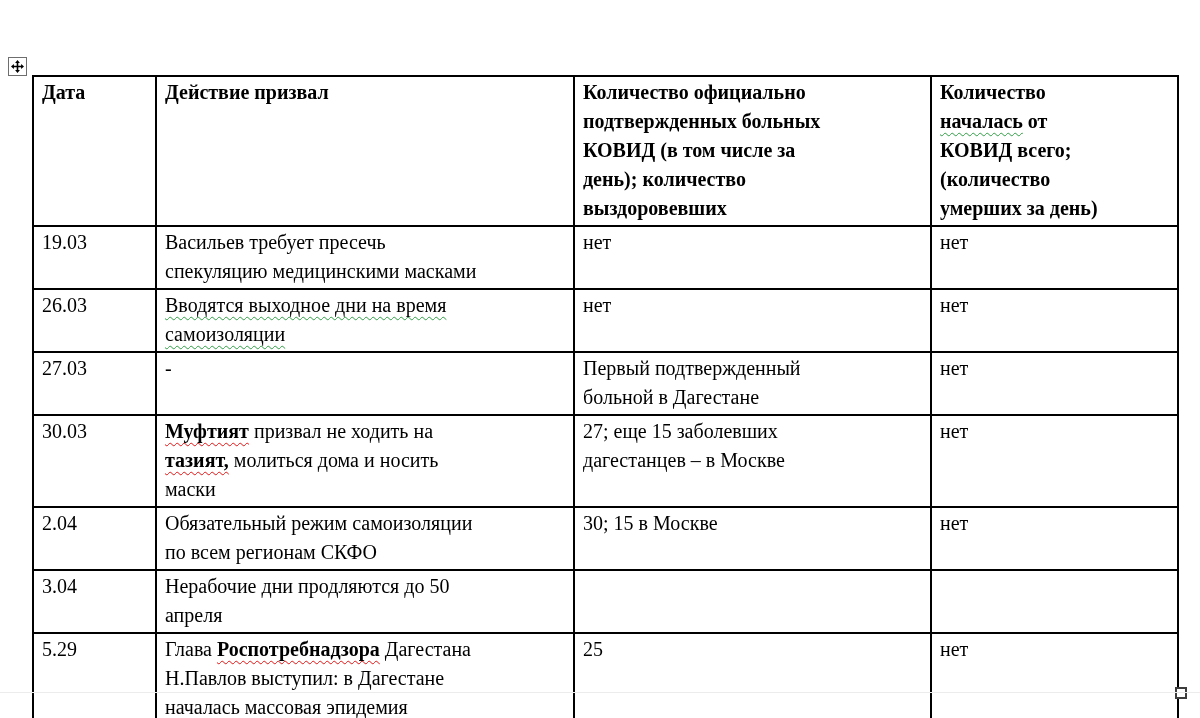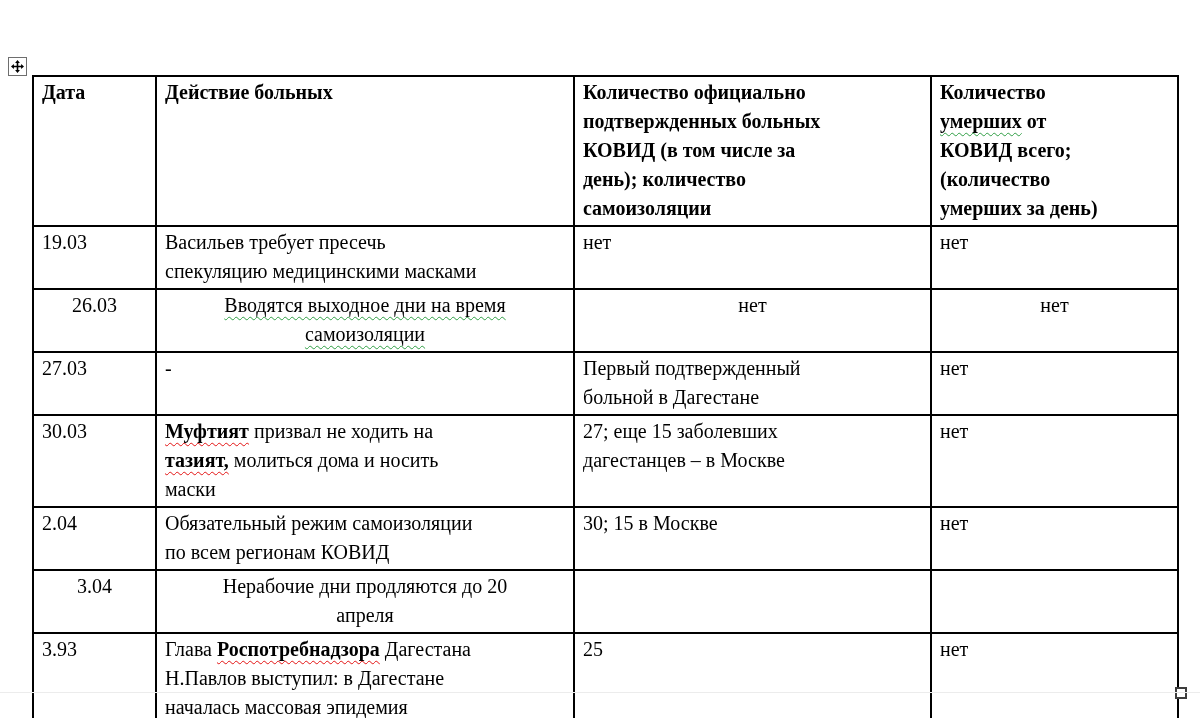--- a/index.html
+++ b/index.html
@@ -100,40 +100,40 @@
   <table class="doc-table">
     <colgroup>
         <col style="width: 123px;">
         <col style="width: 418px;">
         <col style="width: 357px;">
         <col style="width: 247px;">
       </colgroup>
     <tbody>
         <tr class="hdr" style="height: 147px;">
           <td><span class="seg">Дата</span></td>
-          <td><span class="seg">Действие больных</span></td>
+          <td><span class="seg">Действие призвал</span></td>
           <td><span class="seg">Количество официально
 подтвержденных больных
 КОВИД (в том числе за
 день); количество
-самоизоляции</span></td>
+выздоровевших</span></td>
           <td><span class="seg">Количество
-</span><span class="seg gr">умерших</span><span class="seg"> от
+</span><span class="seg gr">началась</span><span class="seg"> от
 КОВИД всего;
 (количество
 умерших за день)</span></td>
         </tr>
         <tr style="height: 58px; margin-left: 48px;">
           <td><span class="seg">19.03</span></td>
           <td><span class="seg">Васильев требует пресечь
 спекуляцию медицинскими масками</span></td>
           <td><span class="seg">нет</span></td>
           <td><span class="seg">нет</span></td>
         </tr>
-        <tr style="height: 58px; text-align: center;">
+        <tr style="height: 58px;">
           <td><span class="seg">26.03</span></td>
           <td><span class="seg gr">Вводятся выходное дни на время
 самоизоляции</span></td>
           <td><span class="seg">нет</span></td>
           <td><span class="seg">нет</span></td>
         </tr>
         <tr style="height: 57px;">
           <td><span class="seg">27.03</span></td>
           <td><span class="seg">-</span></td>
           <td><span class="seg">Первый подтвержденный
@@ -145,33 +145,33 @@
           <td><span class="seg sp">Муфтият</span><span class="seg"> призвал не ходить на
 </span><span class="seg sp">тазият,</span><span class="seg"> молиться дома и носить
 маски</span></td>
           <td><span class="seg">27; еще 15 заболевших
 дагестанцев – в Москве</span></td>
           <td><span class="seg">нет</span></td>
         </tr>
         <tr style="height: 58px; border-radius: 7px;">
           <td><span class="seg">2.04</span></td>
           <td><span class="seg">Обязательный режим самоизоляции
-по всем регионам КОВИД</span></td>
+по всем регионам СКФО</span></td>
           <td><span class="seg">30; 15 в Москве</span></td>
           <td><span class="seg">нет</span></td>
         </tr>
-        <tr style="height: 59px; text-align: center;">
+        <tr style="height: 59px;">
           <td><span class="seg">3.04</span></td>
-          <td><span class="seg">Нерабочие дни продляются до 20
+          <td><span class="seg">Нерабочие дни продляются до 50
 апреля</span></td>
           <td><span class="seg"></span></td>
           <td><span class="seg"></span></td>
         </tr>
         <tr style="height: 90px;">
-          <td><span class="seg">3.93</span></td>
+          <td><span class="seg">5.29</span></td>
           <td><span class="seg">Глава </span><span class="seg sp">Роспотребнадзора</span><span class="seg"> Дагестана
 Н.Павлов выступил: в Дагестане
 началась массовая эпидемия</span></td>
           <td><span class="seg">25</span></td>
           <td><span class="seg">нет</span></td>
         </tr>
       </tbody>
   </table>
 
   <div class="resize-handle"></div>

